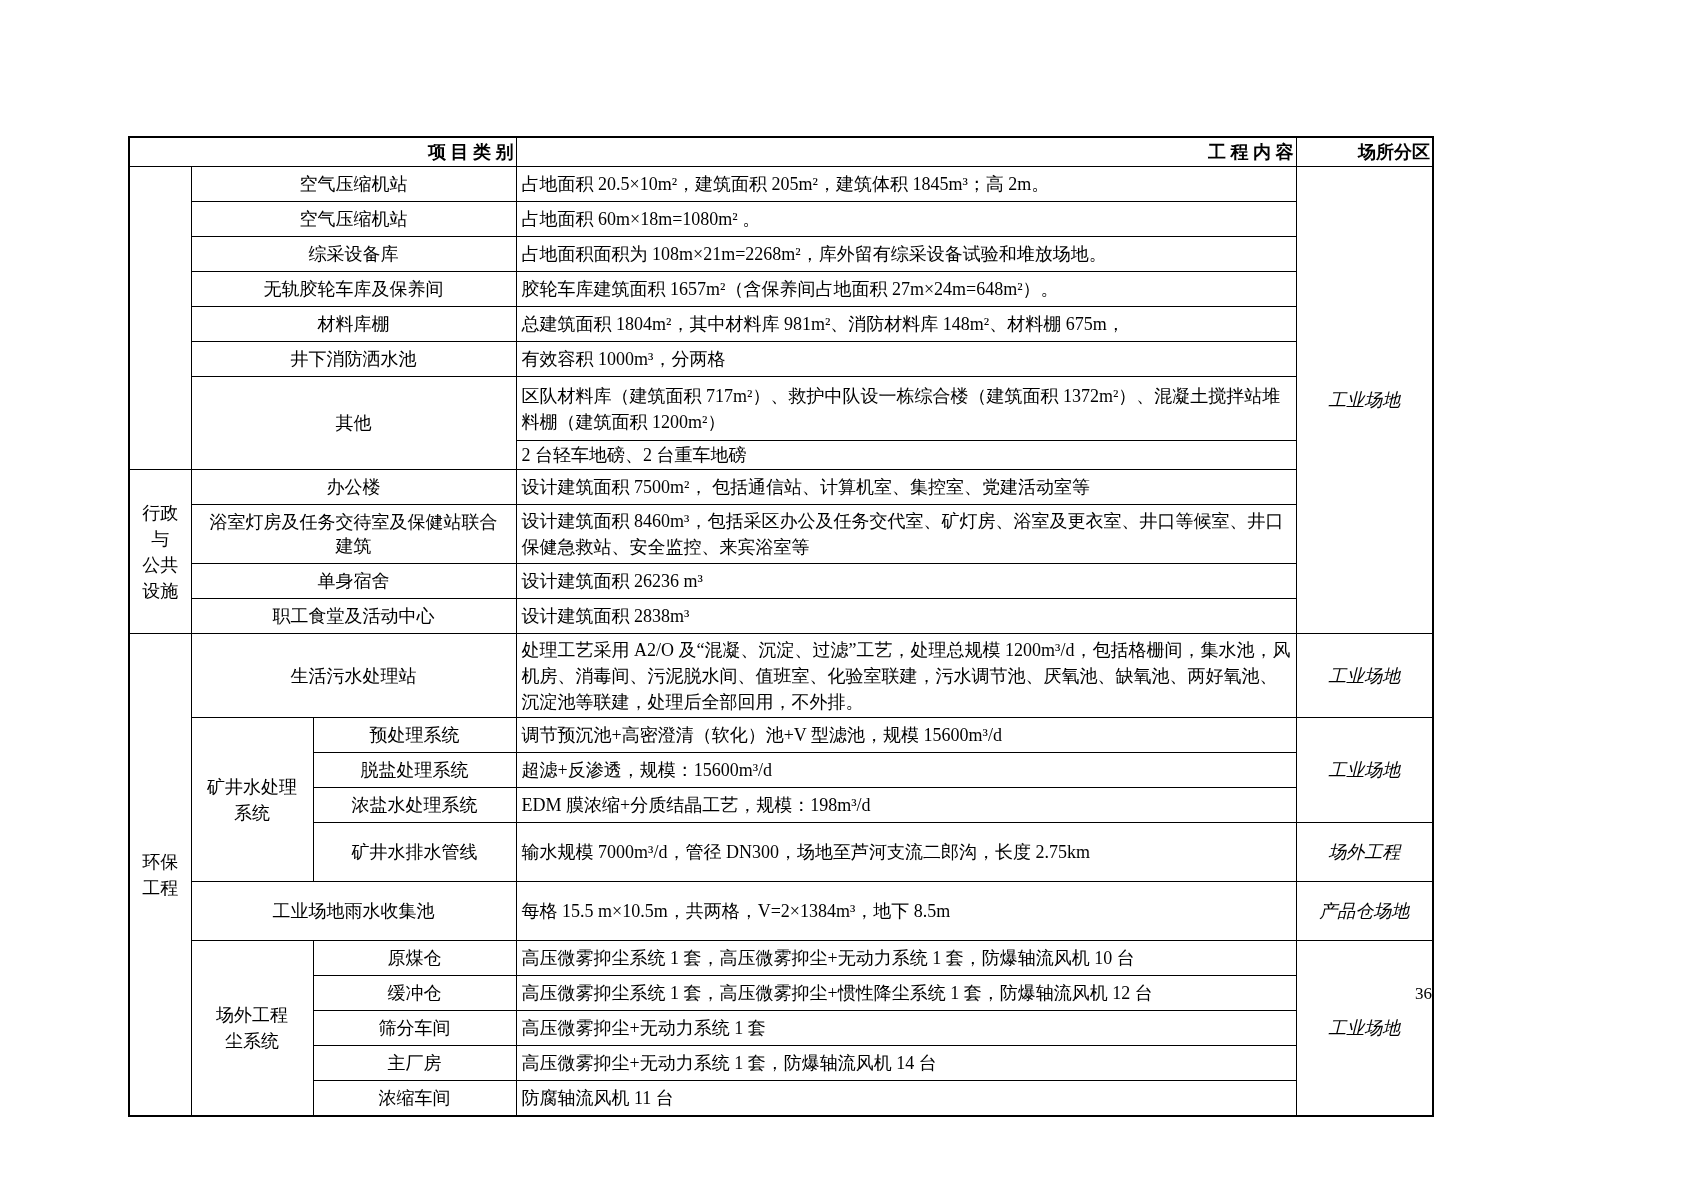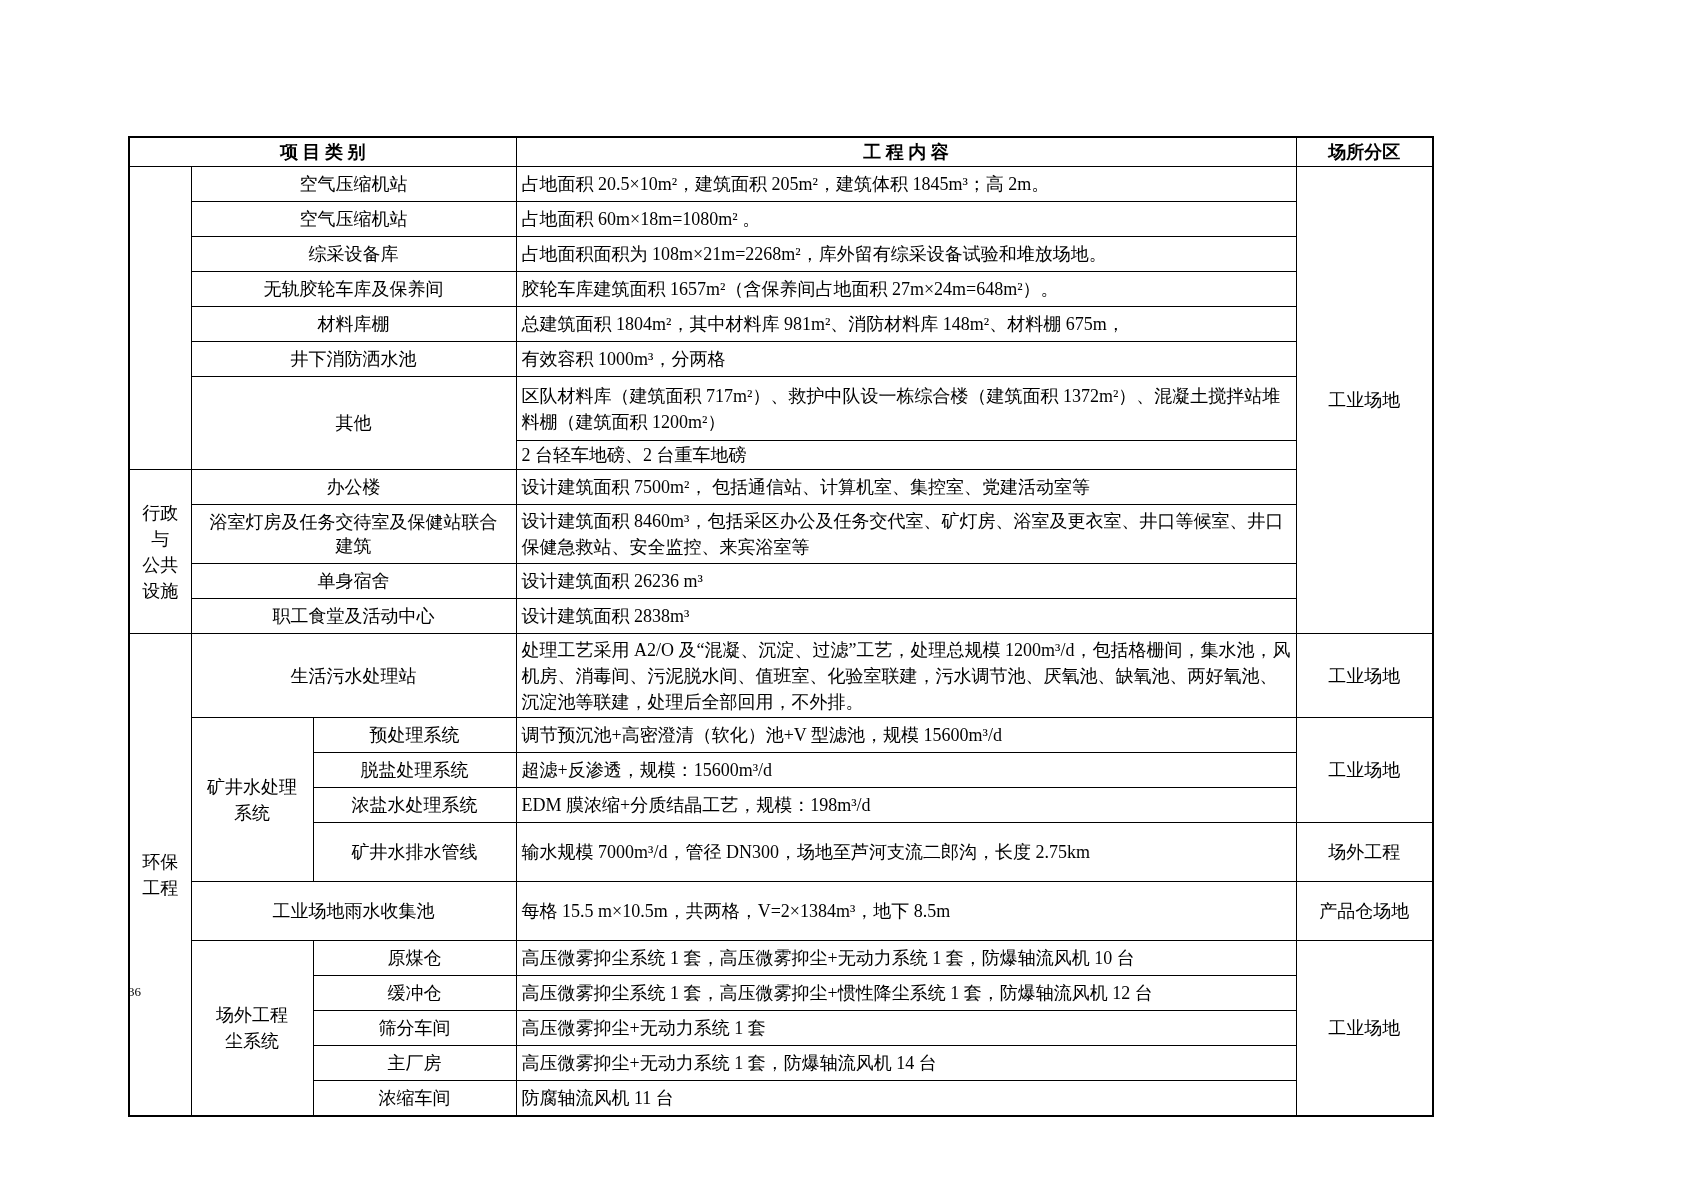--- a/index.html
+++ b/index.html
@@ -12,28 +12,28 @@
     border-collapse:collapse;table-layout:fixed;
     border:2px solid #000;
   }
   table.doc td, table.doc th{
     border:1px solid #000;
     font-size:18px;
     vertical-align:middle;
     overflow:hidden;
     word-break:break-all;
   }
-  th.hd{font-weight:bold;font-size:19px;text-align:center;padding:2px 2px;}
+  th.hd{font-weight:bold;font-size:19px;text-align:right;padding:2px 2px;}
   td.name{text-align:center;padding:5px 12px;line-height:24px;}
   td.cont{text-align:left;padding:1px 5px;line-height:26px;}
   td.group{text-align:center;white-space:pre-line;padding:14px 2px;line-height:26px;}
-  td.zone{text-align:center;padding:17px 2px;}
+  td.zone{text-align:center;padding:17px 2px;font-style:italic;}
   .pagenum{
     position:absolute;left:128px;top:984px;width:1304px;
-    text-align:left;font-size:13px;
+    text-align:right;font-size:17px;
   }
 </style>
 </head>
 <body>
 
 <table class="doc">
   <colgroup>
     <col style="width:62px">
       <col style="width:122px">
       <col style="width:203px">

